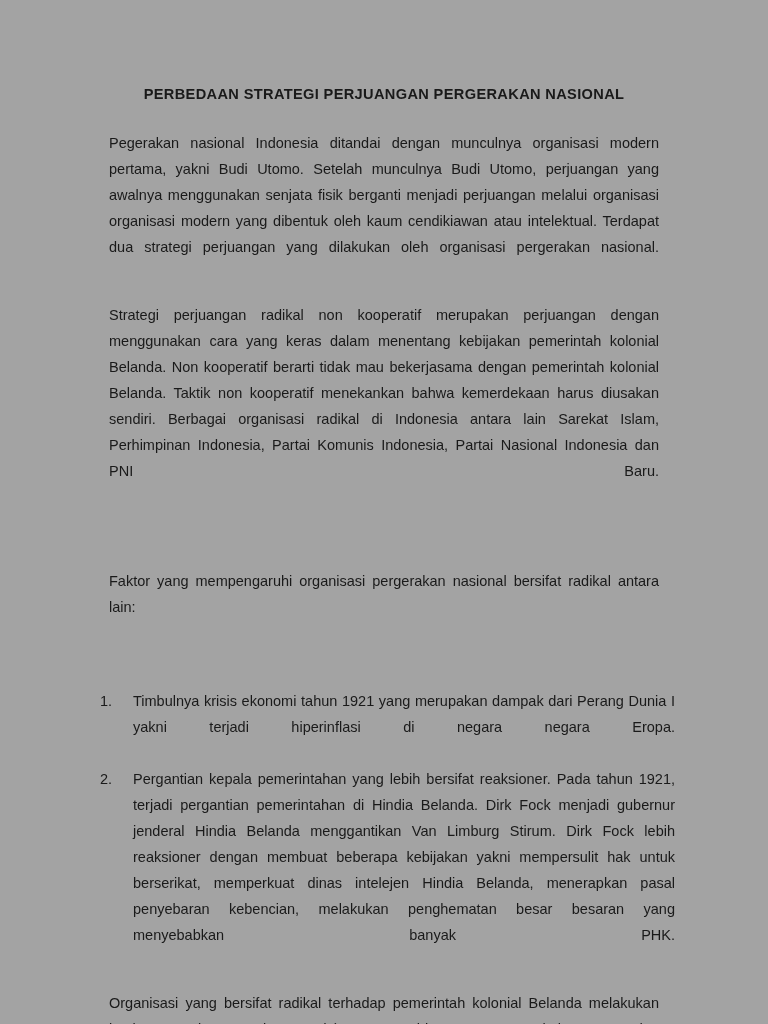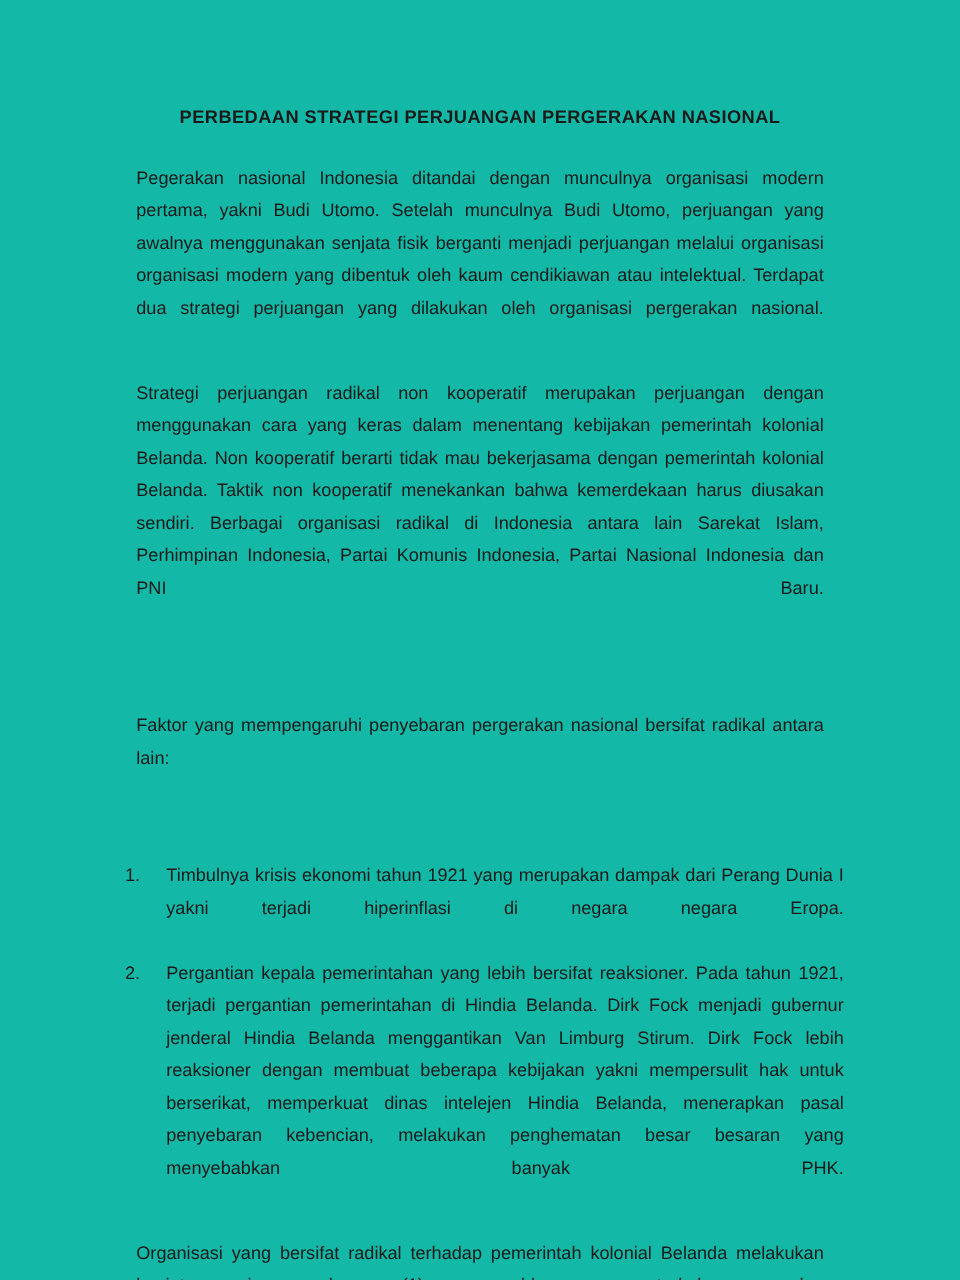--- a/index.html
+++ b/index.html
@@ -11,21 +11,21 @@
     width: 768px;
     height: 1024px;
     font-family: "Liberation Sans", sans-serif;
     color: #1a1a1a;
     -webkit-font-smoothing: antialiased;
   }
   .page {
     position: relative;
     width: 768px;
     height: 1024px;
-    background: #14b8a6;
+    background: #a3a3a3;
     overflow: hidden;
   }
   .content {
     position: absolute;
     left: 93px;
     top: 84px;
     width: 582px;
   }
   .doc-title {
     font-size: 14.6px;
@@ -97,21 +97,21 @@
 
     <h1 class="doc-title">PERBEDAAN STRATEGI PERJUANGAN PERGERAKAN NASIONAL</h1>
 
     <p class="para para-justify-block">Pegerakan nasional Indonesia ditandai dengan munculnya organisasi modern pertama, yakni Budi Utomo. Setelah munculnya Budi Utomo, perjuangan yang awalnya menggunakan senjata fisik berganti menjadi perjuangan melalui organisasi organisasi modern yang dibentuk oleh kaum cendikiawan atau intelektual. Terdapat dua strategi perjuangan yang dilakukan oleh organisasi pergerakan nasional.</p>
 
 
     <p class="para para-justify-block">Strategi perjuangan radikal non kooperatif merupakan perjuangan dengan menggunakan cara yang keras dalam menentang kebijakan pemerintah kolonial Belanda. Non kooperatif berarti tidak mau bekerjasama dengan pemerintah kolonial Belanda. Taktik non kooperatif menekankan bahwa kemerdekaan harus diusakan sendiri. Berbagai organisasi radikal di Indonesia antara lain Sarekat Islam, Perhimpinan Indonesia, Partai Komunis Indonesia, Partai Nasional Indonesia dan PNI Baru.</p>
 
     <div class="spacer-line"></div>
 
-    <p class="para para-justify-block">Faktor yang mempengaruhi penyebaran pergerakan nasional bersifat radikal antara lain:</p>
+    <p class="para para-justify-block">Faktor yang mempengaruhi organisasi pergerakan nasional bersifat radikal antara lain:</p>
 
     <div class="spacer-line"></div>
 
     <ol class="numbered-list">
       <li class="list-item">
         <span class="marker">1.</span>
         <span class="item-text">Timbulnya krisis ekonomi tahun 1921 yang merupakan dampak dari Perang Dunia I yakni terjadi hiperinflasi di negara negara Eropa.</span>
       </li>
       <li class="list-item">
         <span class="marker">2.</span>

